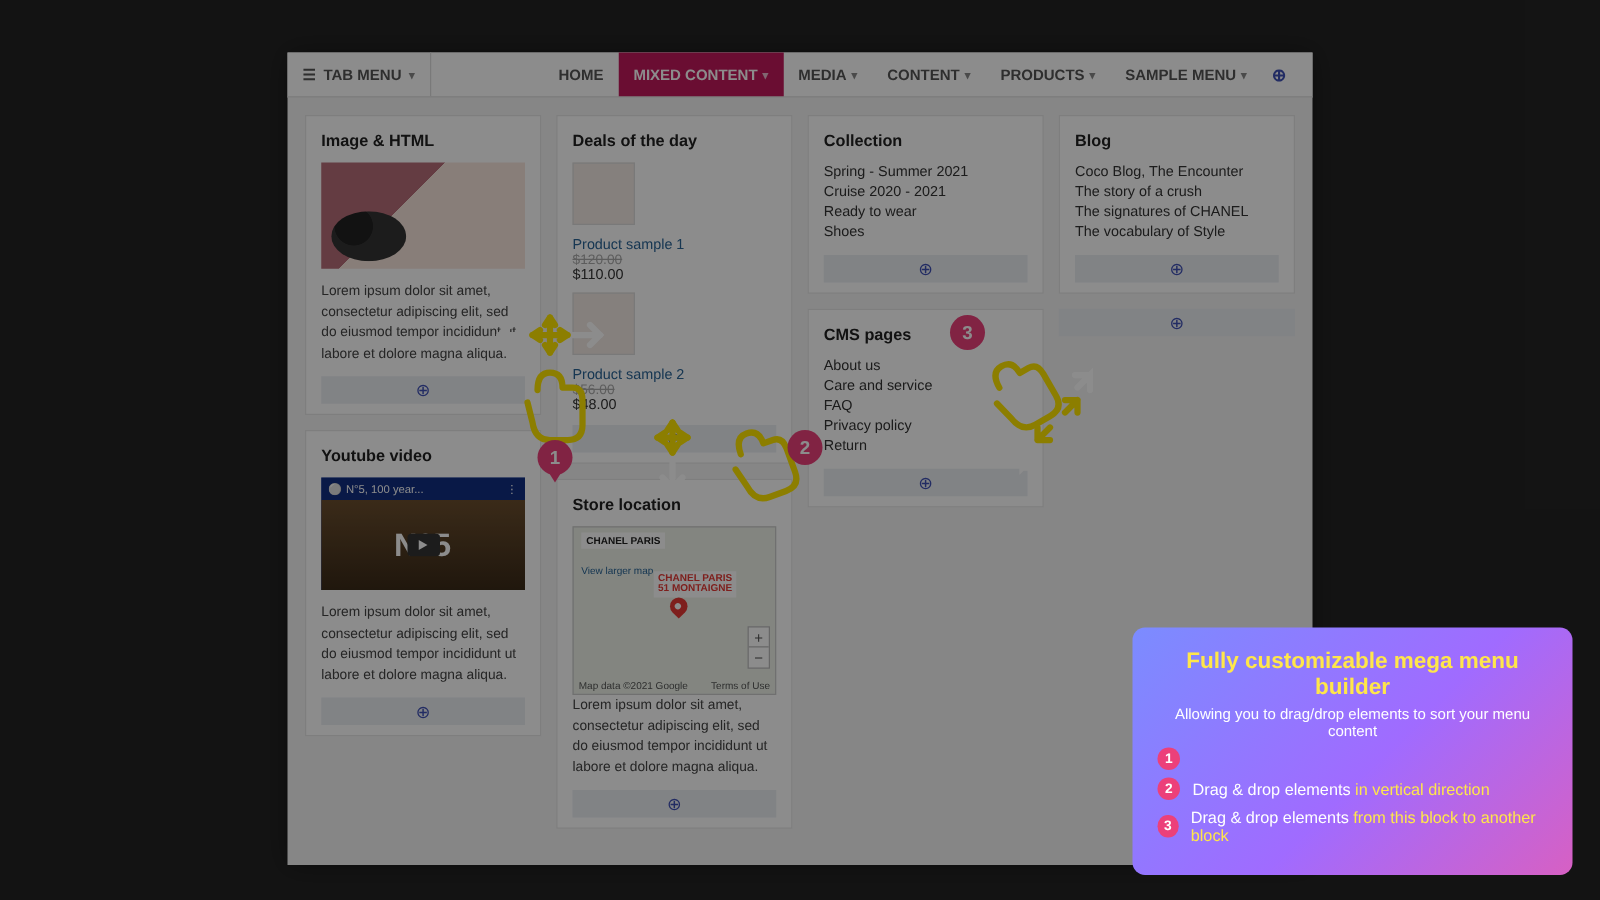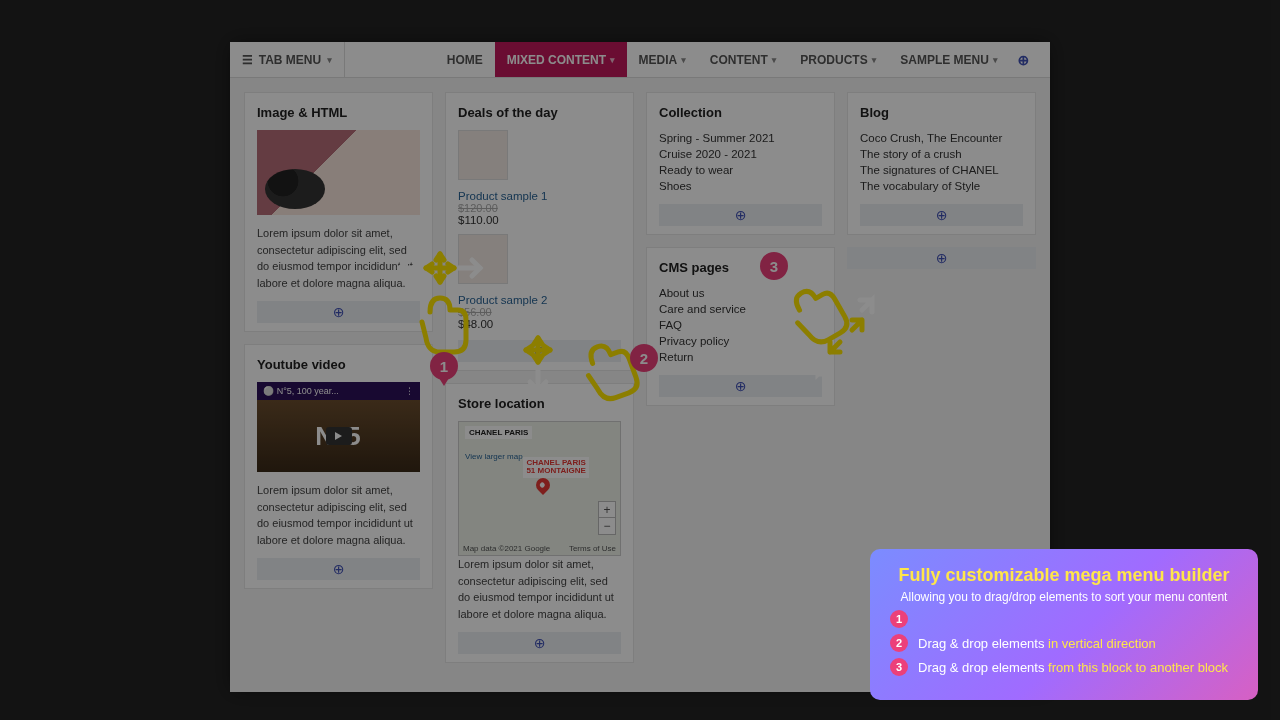--- a/index.html
+++ b/index.html
@@ -27,21 +27,21 @@
   .addbar { margin-top:10px; background:#eceef3; height:22px; display:flex; align-items:center; justify-content:center; color:#3f51b5; font-size:14px; cursor:pointer; }
   .link-list div { font-size:11.5px; color:#333; padding:2px 0; cursor:pointer; }
   .pline { display:flex; gap:10px; margin-bottom:8px;flex-direction:column; }
   .thumb { width:50px; height:50px; background:#f2e9e4; border:1px solid #ddd; }
   .pname { font-size:11.5px; color:#2a6496; cursor:pointer; }
   .old { font-size:11px; color:#aaa; text-decoration:line-through; }
   .price { font-size:11.5px; color:#333; }
 
   .hero { width:100%; height:85px; background:linear-gradient(135deg,#b76e79 0 40%,#f8e6dd 40% 100%); margin-bottom:10px; position:relative; overflow:hidden; }
   .hero::after{content:"";position:absolute;left:8px;bottom:6px;width:60px;height:40px;background:radial-gradient(circle at 30% 30%,#222 0 30%,transparent 31%),#333;border-radius:50%;}
-  .yt { width:100%; height:90px; background:#4c1d95; color:#fff; position:relative; display:flex; align-items:center; justify-content:center; font-size:18px; margin-bottom:10px;}
+  .yt { width:100%; height:90px; background:#1d4ed8; color:#fff; position:relative; display:flex; align-items:center; justify-content:center; font-size:18px; margin-bottom:10px;}
   .yt .bar{position:absolute;top:0;left:0;right:0;height:18px;background:rgba(0,0,0,.4);display:flex;align-items:center;justify-content:space-between;padding:0 6px;font-size:9px;}
   .yt .play{width:26px;height:18px;background:#333;border-radius:3px;display:flex;align-items:center;justify-content:center;}
   .yt .play::after{content:"";border-left:7px solid #fff;border-top:4px solid transparent;border-bottom:4px solid transparent;}
   .yt .big{position:absolute;inset:18px 0 0 0;display:flex;align-items:center;justify-content:center;color:#fff;font-weight:700;}
   .yt .big span{background:linear-gradient(#6b4e2e,#3a2a18);width:100%;height:100%;display:flex;align-items:center;justify-content:center;font-size:26px;letter-spacing:1px;}
 
   .map { width:100%; height:135px; background:#eef3ea; border:1px solid #ccc; position:relative; font-size:8px; color:#555;}
   .map .label{position:absolute;top:4px;left:6px;background:#fff;padding:2px 4px;font-weight:700;color:#222;}
   .map .link{position:absolute;top:18px;left:6px;color:#2a6496;margin-top:12px;}
   .map .pin{position:absolute;left:48%;top:42%;width:14px;height:14px;background:#e53935;border-radius:50% 50% 50% 0;transform:rotate(-45deg);}
@@ -50,21 +50,21 @@
   .map .zoom{position:absolute;right:4px;bottom:20px;width:18px;background:#fff;border:1px solid #bbb;}
   .map .zoom div{height:16px;display:flex;align-items:center;justify-content:center;border-bottom:1px solid #bbb;font-size:12px;}
   .map .credit{position:absolute;bottom:2px;right:4px;left:4px;display:flex;justify-content:space-between;}
 
   
   .gizmo { position:absolute; pointer-events:none; }
   .pin-badge{ width:28px;height:28px;border-radius:50%;background:#ec407a;color:#fff;display:flex;align-items:center;justify-content:center;font-weight:700;font-size:15px;position:absolute;}
   .pin-badge.tear::after{content:"";position:absolute;bottom:-6px;left:9px;border-left:5px solid transparent;border-right:5px solid transparent;border-top:8px solid #ec407a;}
 
   
-  .panel { position:absolute; right:22px; bottom:20px; width:388px; border-radius:10px; padding:16px 20px 18px 20px;
+  .panel { position:absolute; right:22px; bottom:20px; width:352px; border-radius:10px; padding:16px 20px 18px 20px;
            background:linear-gradient(135deg,#7b8cff 0%, #a06bff 55%, #d760c3 100%); color:#fff; font-size:13px;}
   .panel h2{ color:#ffe64a; font-size:18px; font-weight:600; text-align:center; margin-bottom:4px;}
   .panel .sub{ text-align:center; font-size:12px; margin-bottom:2px;}
   .panel .row{ display:flex; align-items:center; gap:10px; margin:6px 0;}
   .panel .n{ width:18px;height:18px;border-radius:50%;background:#ec407a;display:flex;align-items:center;justify-content:center;font-size:11px;font-weight:700;}
   .panel .row .t{font-size:13px;}
   .panel .row .y{color:#ffe64a;}
 
   svg { overflow:visible; }
 </style>
@@ -193,21 +193,21 @@
               <div>Privacy policy</div>
               <div>Return</div>
             </div>
             <div class="addbar">⊕</div>
           </div>
         </div>
         <div class="col">
           <div class="card">
             <h4>Blog</h4>
             <div class="link-list">
-              <div>Coco Crush, The Encounter</div>
+              <div>Coco Blog, The Encounter</div>
               <div>The story of a crush</div>
               <div>The signatures of CHANEL</div>
               <div>The vocabulary of Style</div>
             </div>
             <div class="addbar">⊕</div>
           </div>
           <div class="card" style="padding: 0px; border: none; background: transparent;">
             <div class="addbar" style="margin:0">⊕</div>
           </div>
         </div>

